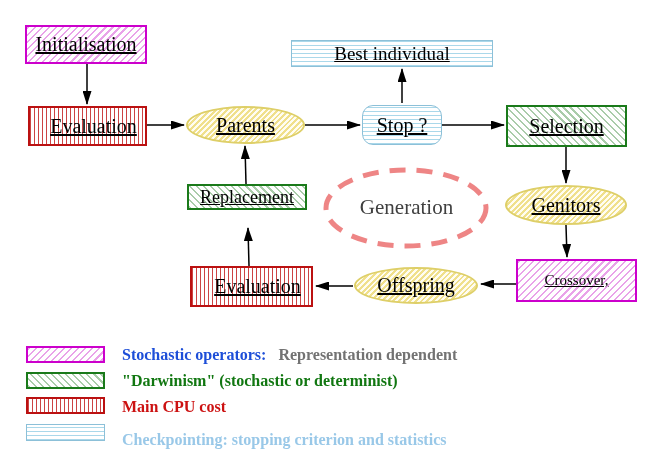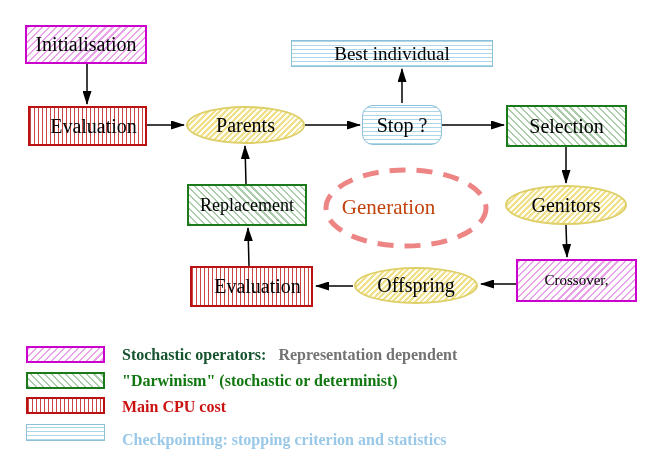--- a/index.html
+++ b/index.html
@@ -2,21 +2,21 @@
 <html><head>
 <meta charset="utf-8">
 <style>
   html,body { margin:0; padding:0; background:#ffffff; }
   #canvas {
     position:relative; width:662px; height:471px; background:#ffffff;
     font-family:"Liberation Serif", serif; overflow:hidden;
   }
   .node {
     position:absolute; display:flex; align-items:center; justify-content:center;
-    color:#000; text-align:center; box-sizing:border-box; z-index:2;
+    color:#000; text-align:center; box-sizing:border-box; z-index:2;text-decoration:underline;
   }
   
   .hatch-magenta {
     border:2px solid #cc00cc;
     background:repeating-linear-gradient(135deg,#e9a3e9 0 1.6px,#ffffff 1.6px 5px);
   }
   .hatch-green {
     border:2px solid #1a7a1a;
     background:repeating-linear-gradient(45deg,#aaccaa 0 1.6px,#ffffff 1.6px 5px);
   }
@@ -31,31 +31,31 @@
   }
   .ellipse-yellow {
     border:2px solid #decf68; border-radius:50%;
     background:repeating-linear-gradient(135deg,#f0e08c 0 2px,#fffdf2 2px 4px);
   }
   .fs20 { font-size:20px; }
   .fs19 { font-size:19px; }
   .fs18 { font-size:18px; }
   .fs15 { font-size:15px; line-height:17px; }
   #generation-label {
-    position:absolute; left:305px; top:195px; width:167px; text-align:center;
-    color:#c2410c; font-size:21px; z-index:2;
+    position:absolute; left:323px; top:195px; width:167px; text-align:center;
+    color:#404040; font-size:21px; z-index:2;
   }
   #connector-layer { position:absolute; left:0; top:0; z-index:1; pointer-events:none; }
   
   .legend-swatch { position:absolute; width:79px; height:17px; box-sizing:border-box; }
   .legend-text {
     position:absolute; left:122px; font-size:16px; font-weight:bold;
     white-space:nowrap; z-index:2;
   }
-  .t-magenta { color:#14532d; }
+  .t-magenta { color:#1d4ed8; }
   .t-gold   { color:#737373; }
   .t-green  { color:#117711; }
   .t-red    { color:#cc1111; }
   .t-lblue  { color:#99c8e8; }
 </style>
 </head>
 <body>
 
 <div id="canvas">
 
@@ -112,21 +112,21 @@
   </div>
 
   <div class="node ellipse-yellow fs20" style="left:354px; top:267px; width:124px; height:37px;">
     <span>Offspring</span>
   </div>
 
   <div class="node stripe-red fs20" style="left:190px; top:266px; width:123px; height:41px;">
     <span>Evaluation</span>
   </div>
 
-  <div class="node hatch-green fs18" style="left:187px; top:184px; width:120px; height:42px;">
+  <div class="node hatch-green fs18" style="left:187px; top:184px; width:120px; height:26px;">
     <span>Replacement</span>
   </div>
 
   <div id="generation-label">Generation</div>
 
   <div class="legend-swatch hatch-magenta" style="left:26px; top:346px;"></div>
   <div class="legend-text" style="top:346px;">
     <span class="t-magenta">Stochastic operators:</span>
     <span class="t-gold" style="margin-left:8px;">Representation dependent</span>
   </div>

